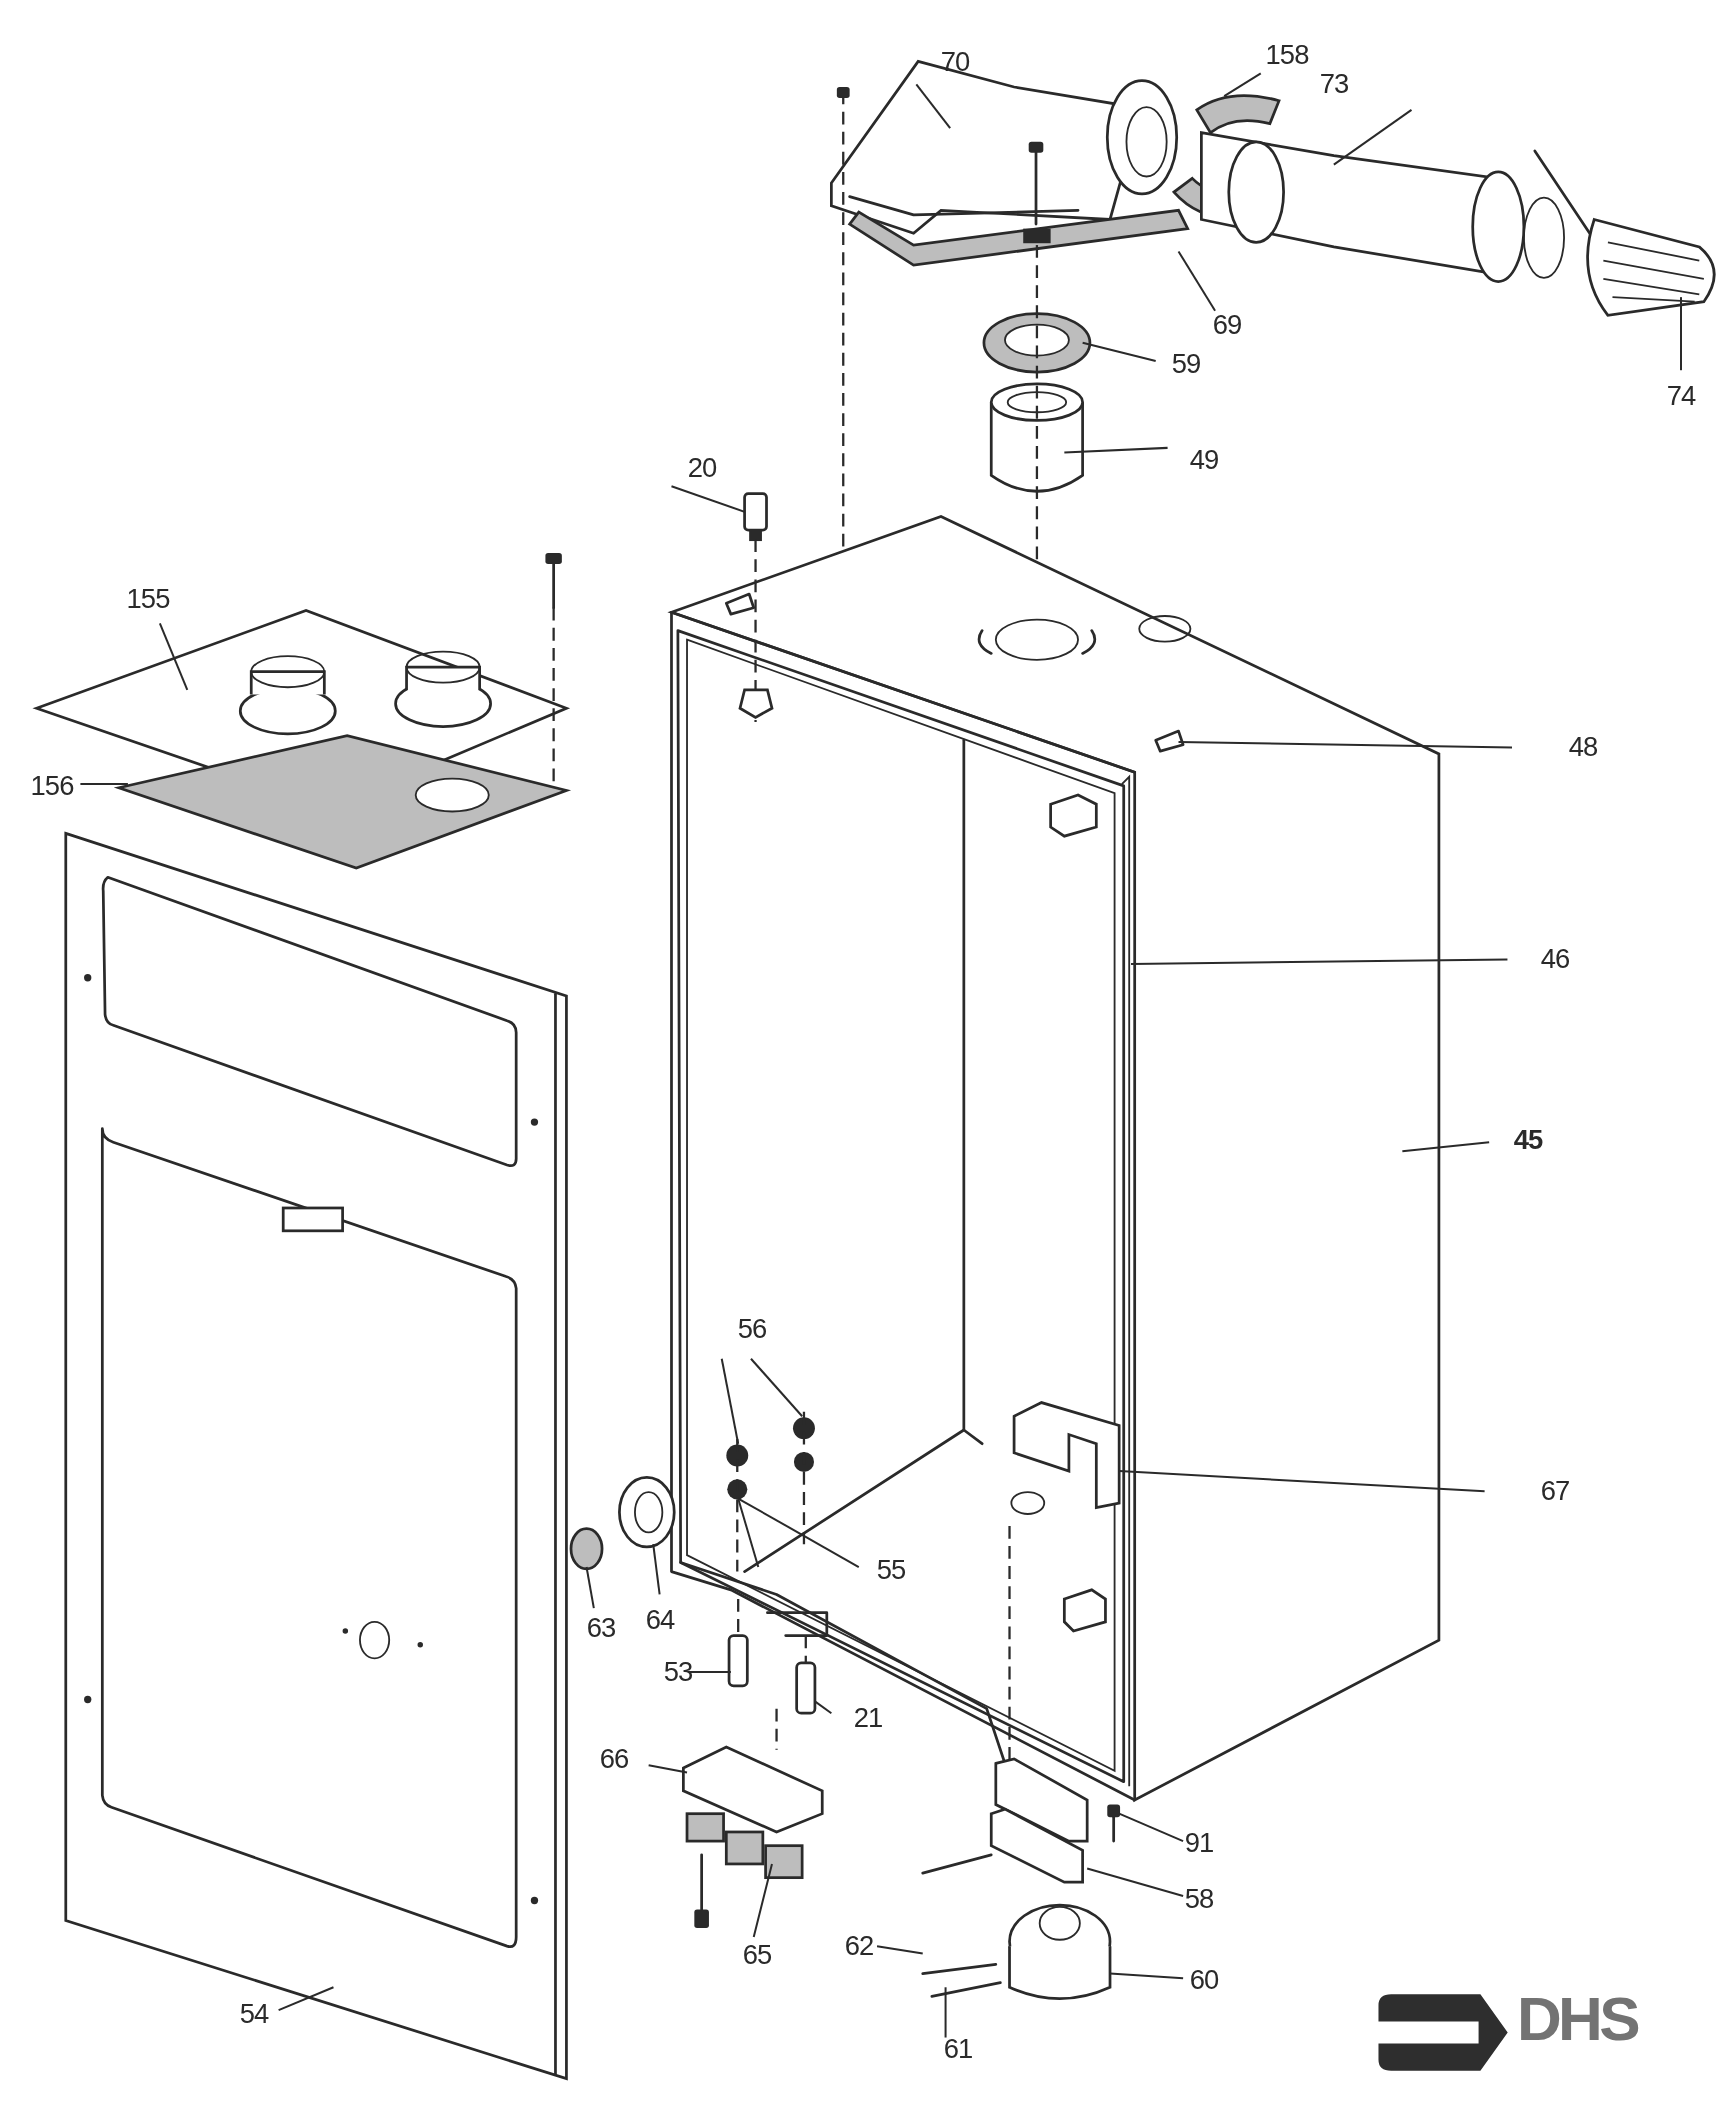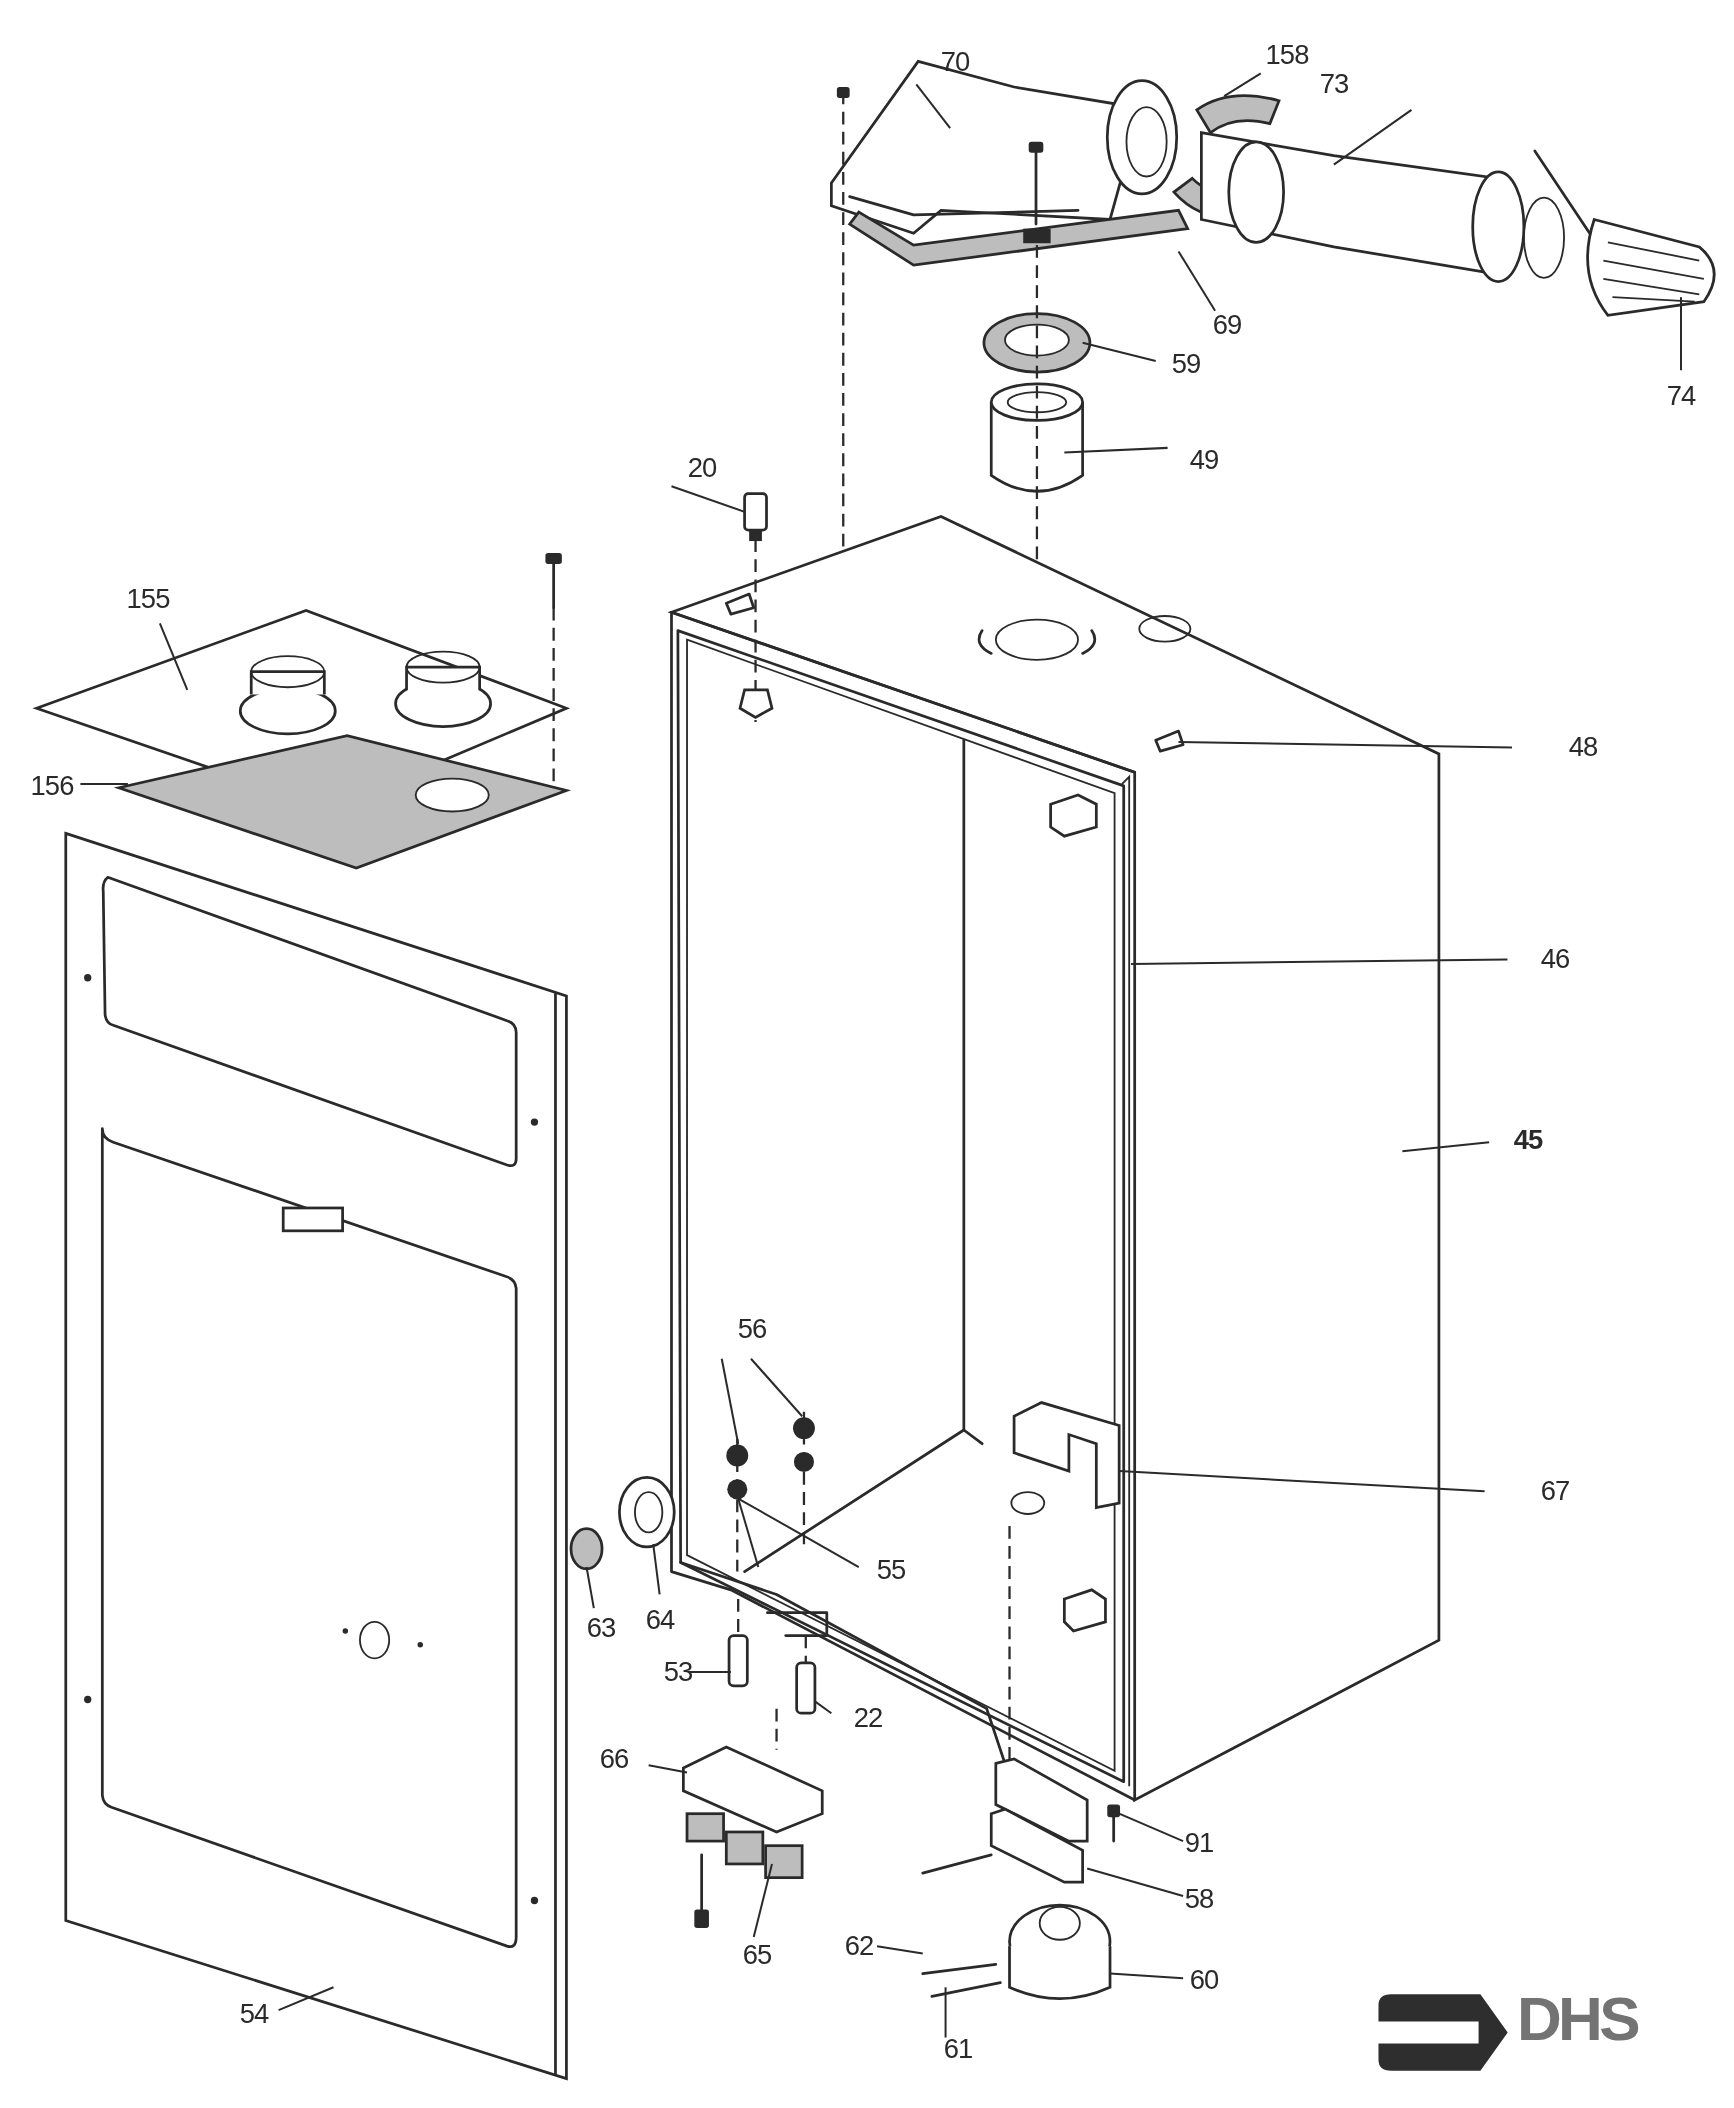--- a/index.html
+++ b/index.html
@@ -242,21 +242,21 @@
 <div class="lbl" style="left:1555px;top:959px;">46</div>
 <div class="lbl" style="left:1528px;top:1140px;font-weight:bold;">45</div>
 <div class="lbl" style="left:111px;top:599px;margin-left:37px;">155</div>
 <div class="lbl" style="left:52px;top:786px;">156</div>
 <div class="lbl" style="left:752px;top:1329px;">56</div>
 <div class="lbl" style="left:1555px;top:1491px;">67</div>
 <div class="lbl" style="left:891px;top:1570px;">55</div>
 <div class="lbl" style="left:601px;top:1628px;">63</div>
 <div class="lbl" style="left:660px;top:1620px;">64</div>
 <div class="lbl" style="left:641px;top:1672px;margin-left:37px;">53</div>
-<div class="lbl" style="left:868px;top:1718px;">22</div>
+<div class="lbl" style="left:868px;top:1718px;">21</div>
 <div class="lbl" style="left:614px;top:1759px;">66</div>
 <div class="lbl" style="left:1199px;top:1843px;">91</div>
 <div class="lbl" style="left:1199px;top:1899px;">58</div>
 <div class="lbl" style="left:757px;top:1955px;">65</div>
 <div class="lbl" style="left:859px;top:1946px;">62</div>
 <div class="lbl" style="left:1204px;top:1980px;">60</div>
 <div class="lbl" style="left:958px;top:2049px;">61</div>
 <div class="lbl" style="left:254px;top:2014px;">54</div>
 
 <div id="logo">

